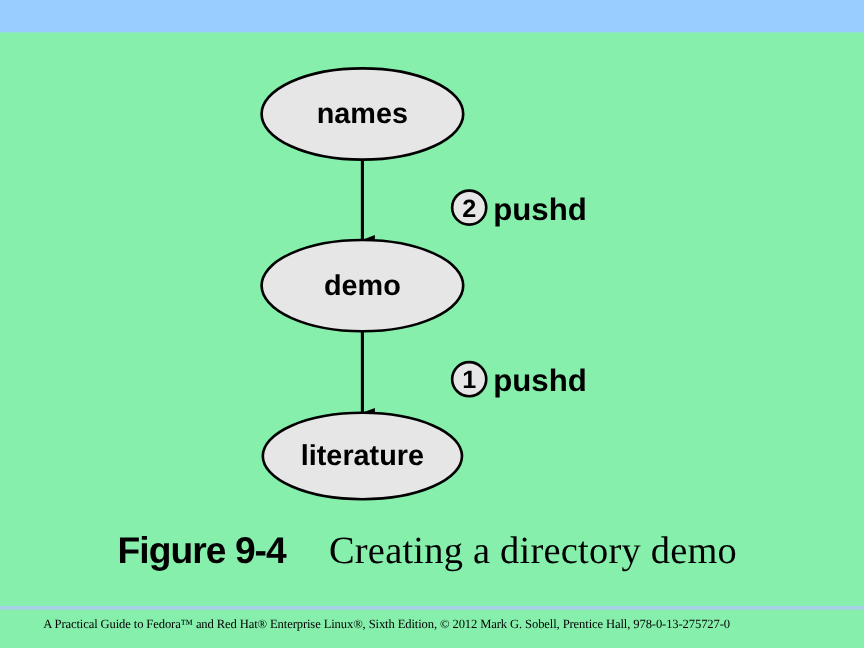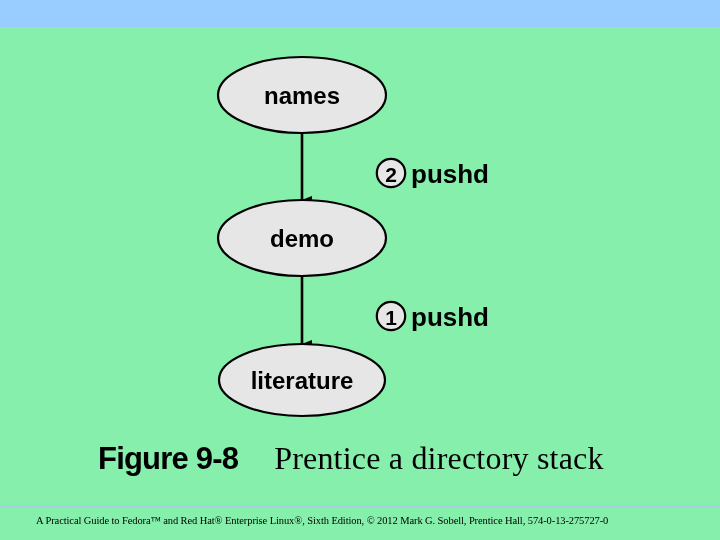--- a/index.html
+++ b/index.html
@@ -157,21 +157,21 @@
 
       <g>
         <circle cx="391" cy="286" r="14.2" fill="#e6e6e6" stroke="#000000" stroke-width="2.2"></circle>
         <text class="step-num" x="391" y="287" text-anchor="middle" dominant-baseline="central">1</text>
         <text class="step-cmd" x="411" y="287" text-anchor="start" dominant-baseline="central">pushd</text>
       </g>
     </svg>
   </div>
 
   <div id="caption">
-    <span id="caption-label">Figure 9-8</span>
-    <span id="caption-title">Prentice a directory stack</span>
+    <span id="caption-label">Figure 9-4</span>
+    <span id="caption-title">Creating a directory demo</span>
   </div>
 
   <div id="footer-rule"></div>
 
-  <div id="footer-text">A Practical Guide to Fedora™ and Red Hat® Enterprise Linux®, Sixth Edition, © 2012 Mark G. Sobell, Prentice Hall, 574-0-13-275727-0</div>
+  <div id="footer-text">A Practical Guide to Fedora™ and Red Hat® Enterprise Linux®, Sixth Edition, © 2012 Mark G. Sobell, Prentice Hall, 978-0-13-275727-0</div>
 
 </div>
 
 </body></html>

